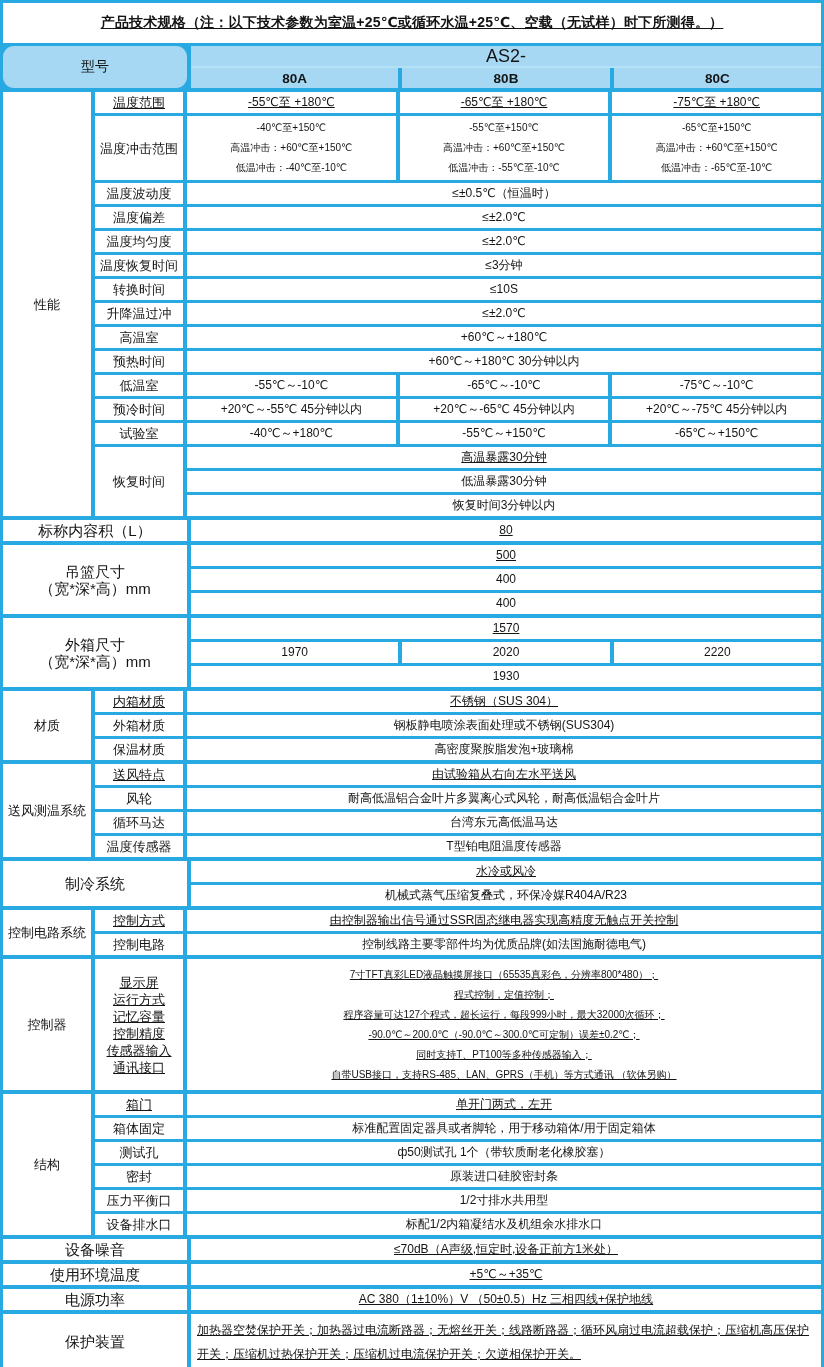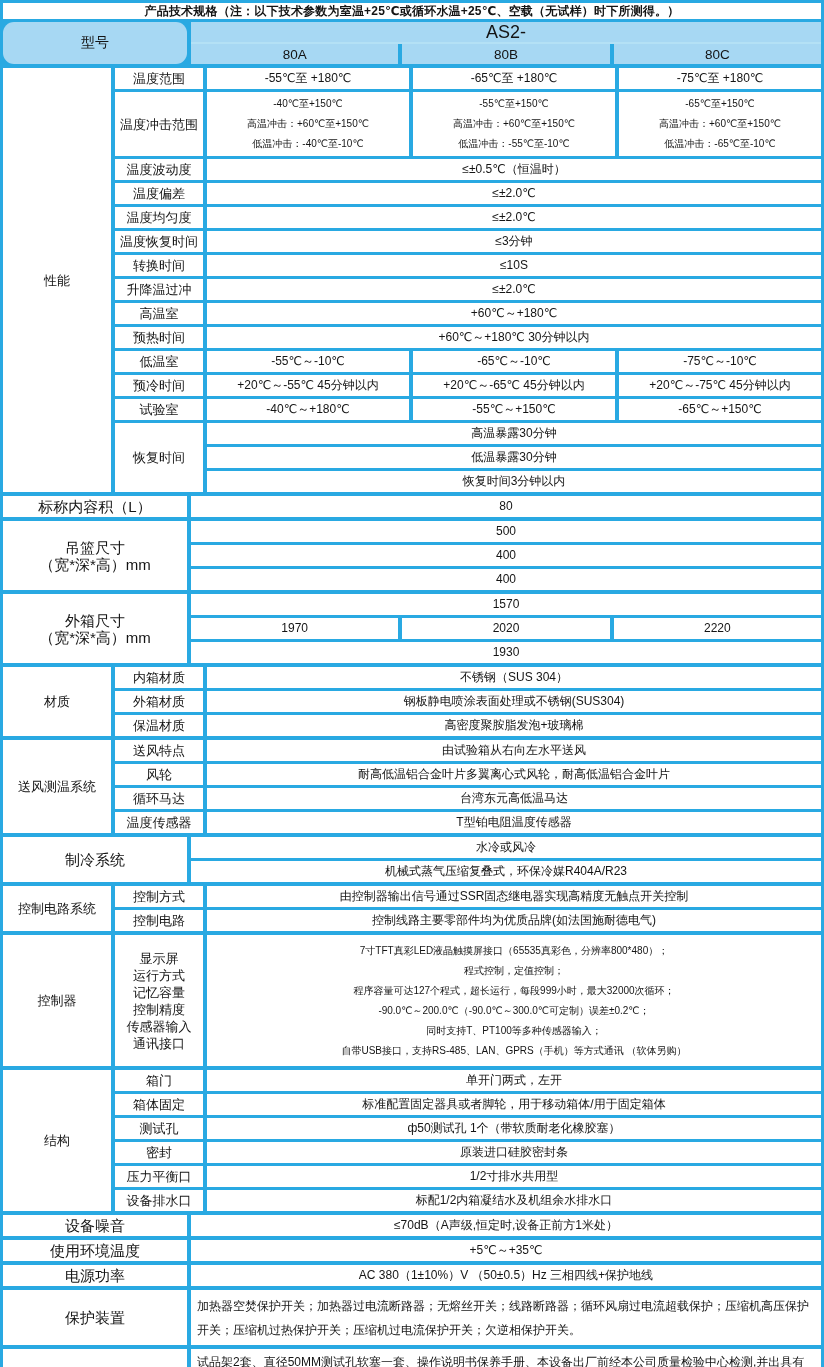--- a/index.html
+++ b/index.html
@@ -15,52 +15,53 @@
     background:#ffffff;
     display:flex;
     align-items:center;
     justify-content:center;
     text-align:center;
     white-space:pre-line;
     box-sizing:border-box;
   }
   
   .title-row{
-    height:16px;
-    font-size:12px;
+    height:40px;
+    font-size:14px;
     font-weight:600;
     letter-spacing:0.2px;
+    text-decoration:underline;
   }
   
   .model-band{display:flex;margin-top:3px;}
   .model-label{
     width:184px;
     background:#a7d8f3;
     margin-right:4px;
     font-size:14px;
     border-radius:11px;
   }
   .model-right{flex:1;display:flex;flex-direction:column;}
   .series-row{
     height:20px;background:#a7d8f3;font-size:18px;
   }
   .band-sep{height:2px;background:rgba(255,255,255,0.65);}
-  .models-row{display:flex;height:20px;}
+  .models-row{display:flex;height:20px;font-weight:bold;}
   .model-cell{
     flex:1;background:#a7d8f3;font-size:13.5px;margin-right:4px;
   }
   .model-cell:last-child{margin-right:0;}
   
   .sec{display:flex;margin-top:4px;}
   .gcell{margin-right:4px;font-size:13px;line-height:17px;}
-  .gcell.n{width:108px;}
+  .gcell.n{width:88px;}
   .gcell.w{width:184px;font-size:15px;}
   .rows{flex:1;display:flex;flex-direction:column;}
   .row{display:flex;margin-top:3px;}
-  .row:first-child{margin-top:0;}
+  .row:first-child{margin-top:0;text-decoration:underline;}
   .lcell{width:88px;margin-right:4px;font-size:13px;line-height:17px;}
   .dcell{
     flex:1;min-height:20px;font-size:12px;line-height:19px;
     padding:1px 6px;margin-right:4px;
   }
   .dcell:last-child{margin-right:0;}
   .dcell.ml{line-height:20px;padding:2px 20px;font-size:10px;}
   .dcell.left{justify-content:flex-start;text-align:left;line-height:24px;}
   .stackcol{flex:1;display:flex;flex-direction:column;}
   .stackcol .row{margin-top:3px;}

